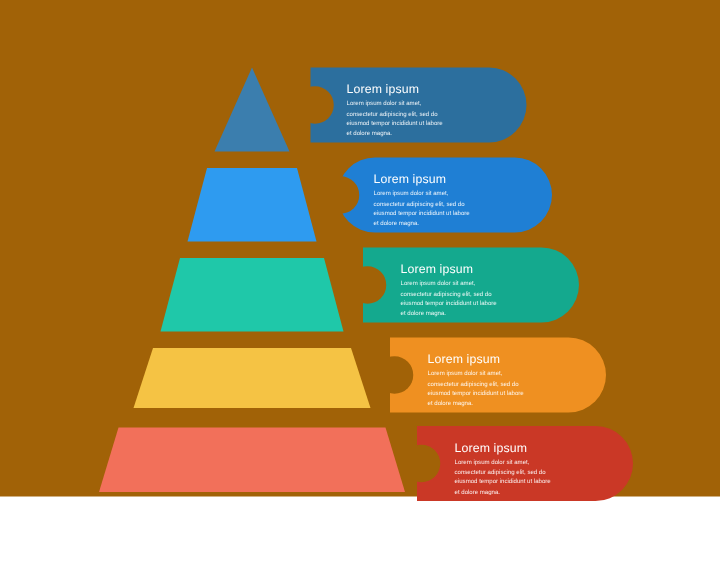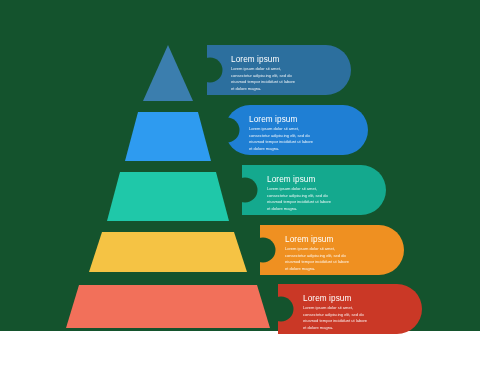--- a/index.html
+++ b/index.html
@@ -10,21 +10,21 @@
     width: 480px;
     height: 384px;
     background: #ffffff;
     font-family: "Liberation Sans", sans-serif;
     overflow: hidden;
   }
   #infographic {
     position: relative;
     width: 480px;
     height: 331px;
-    background: #14532d;
+    background: #a16207;
   }
   .stage-svg {
     position: absolute;
     left: 0;
     top: 0;
     width: 480px;
     height: 384px;
   }
   .panel-text {
     position: absolute;

